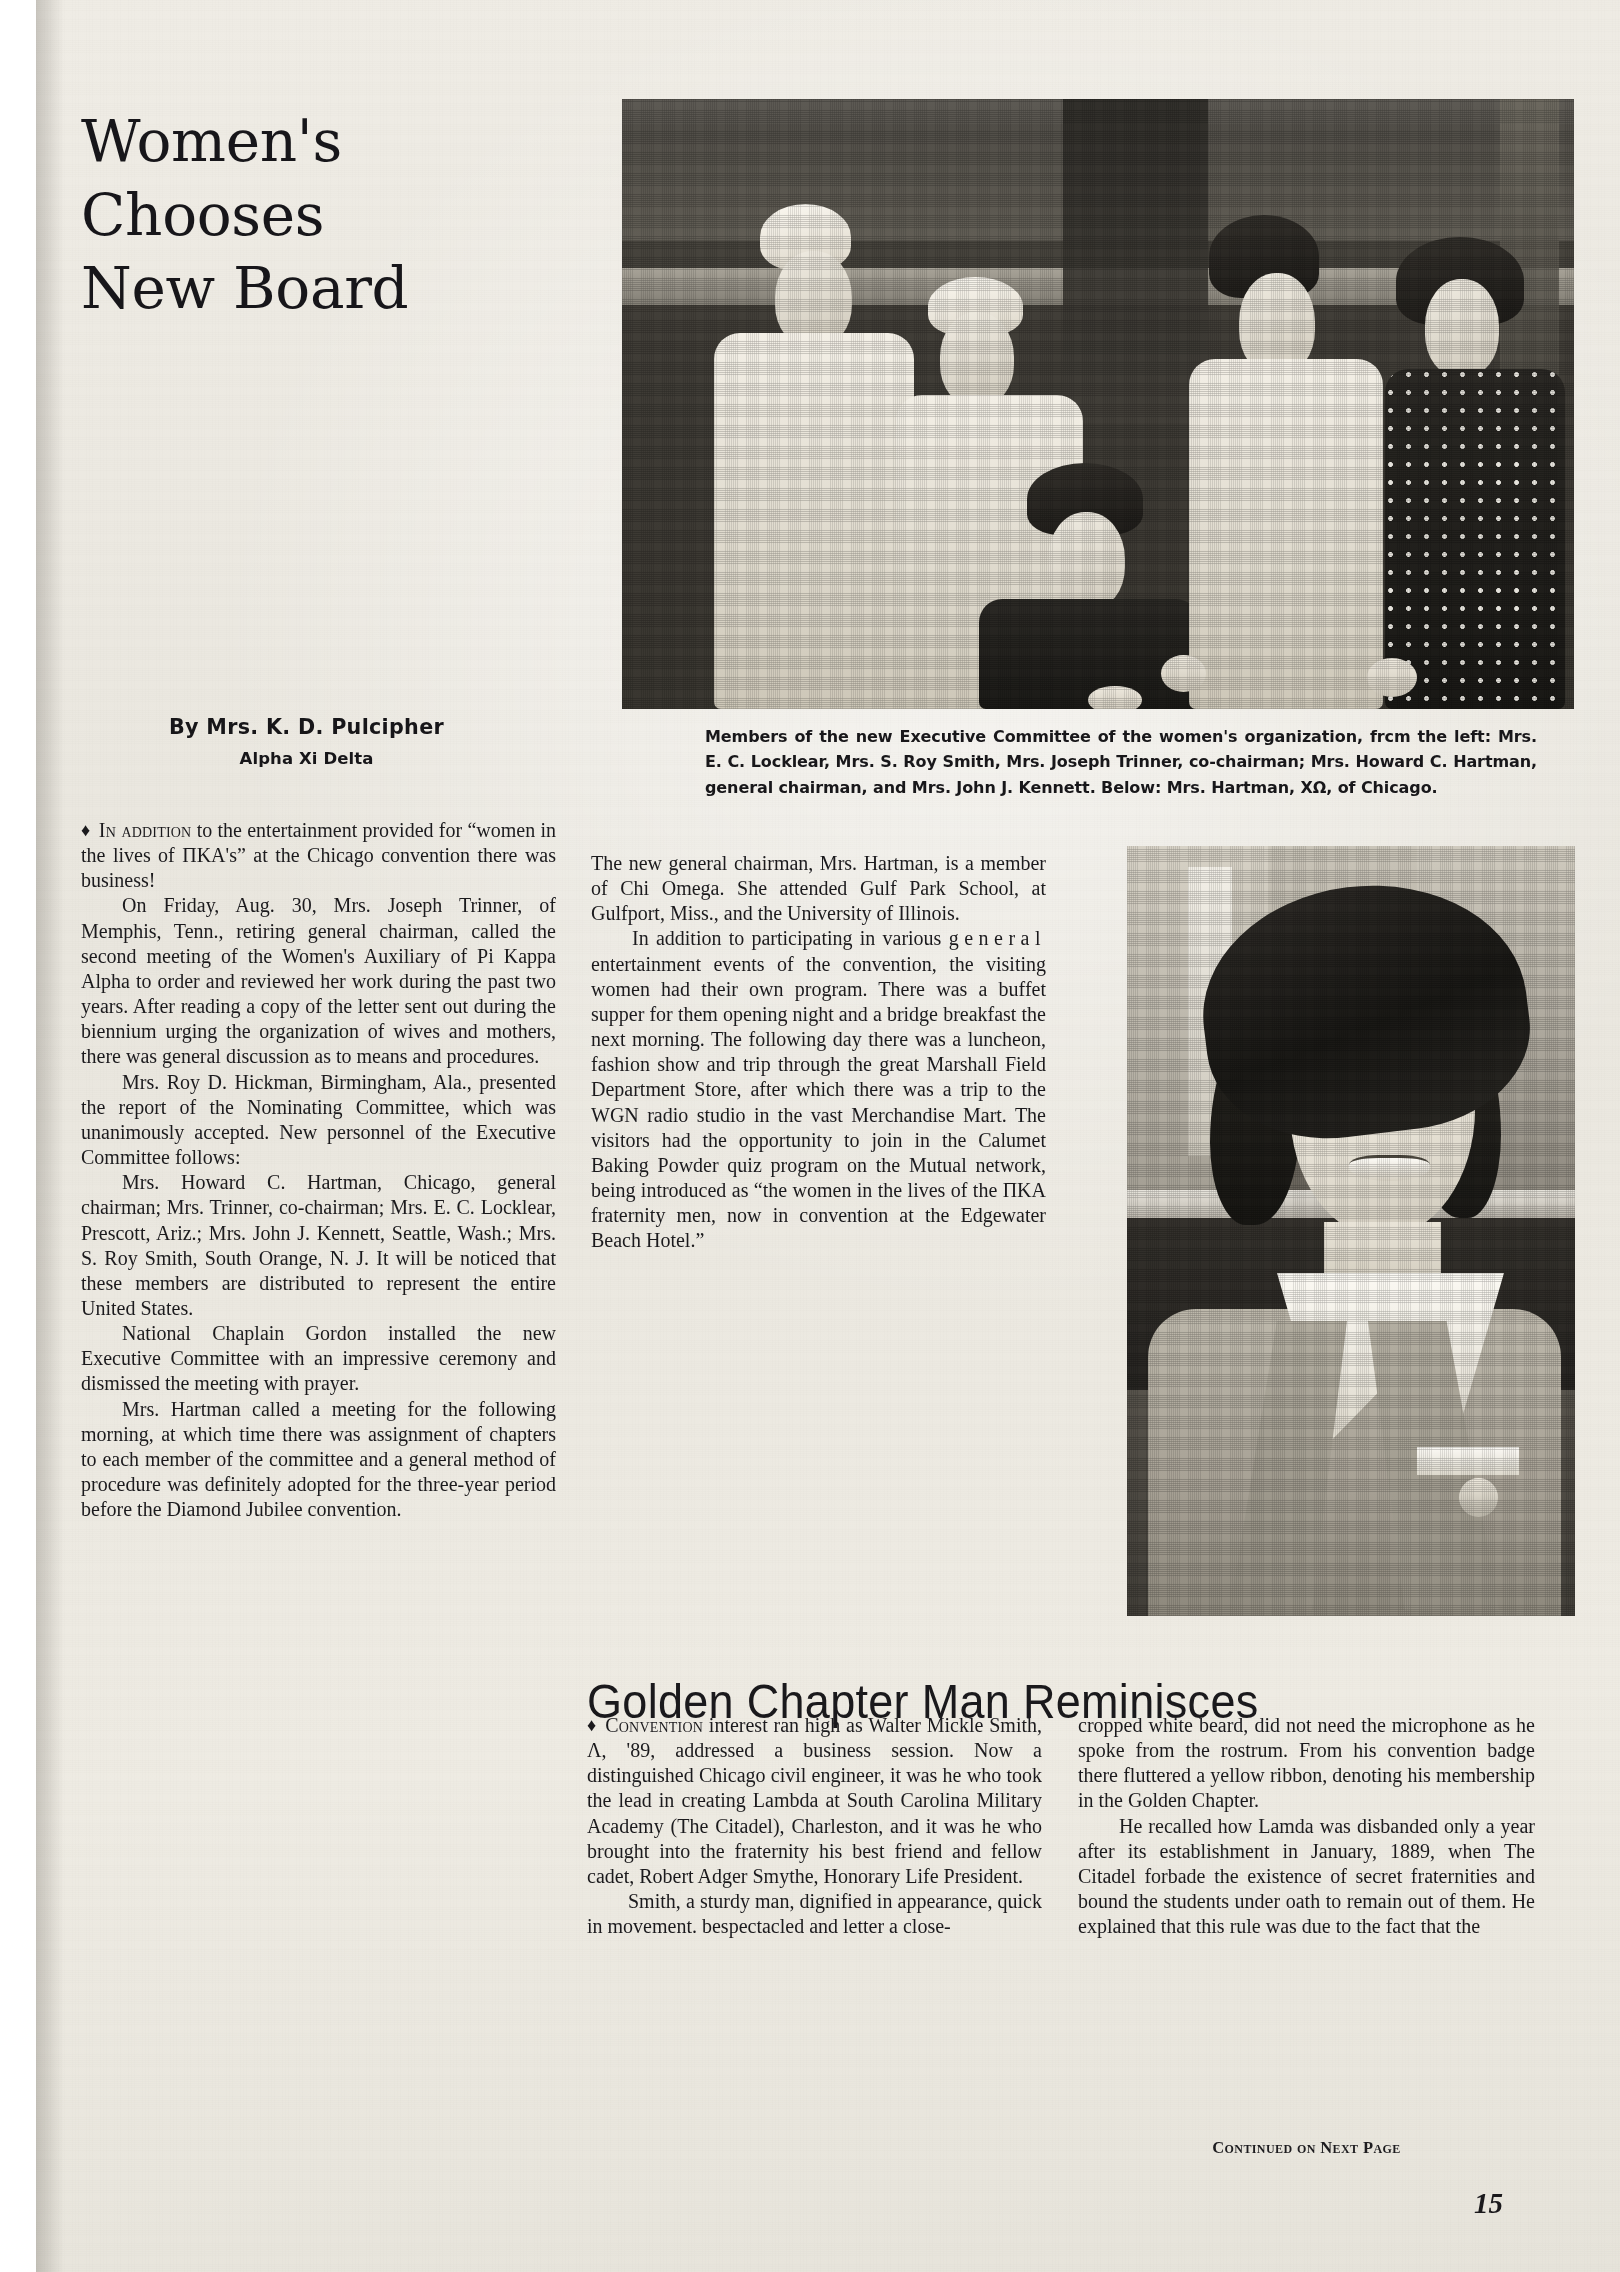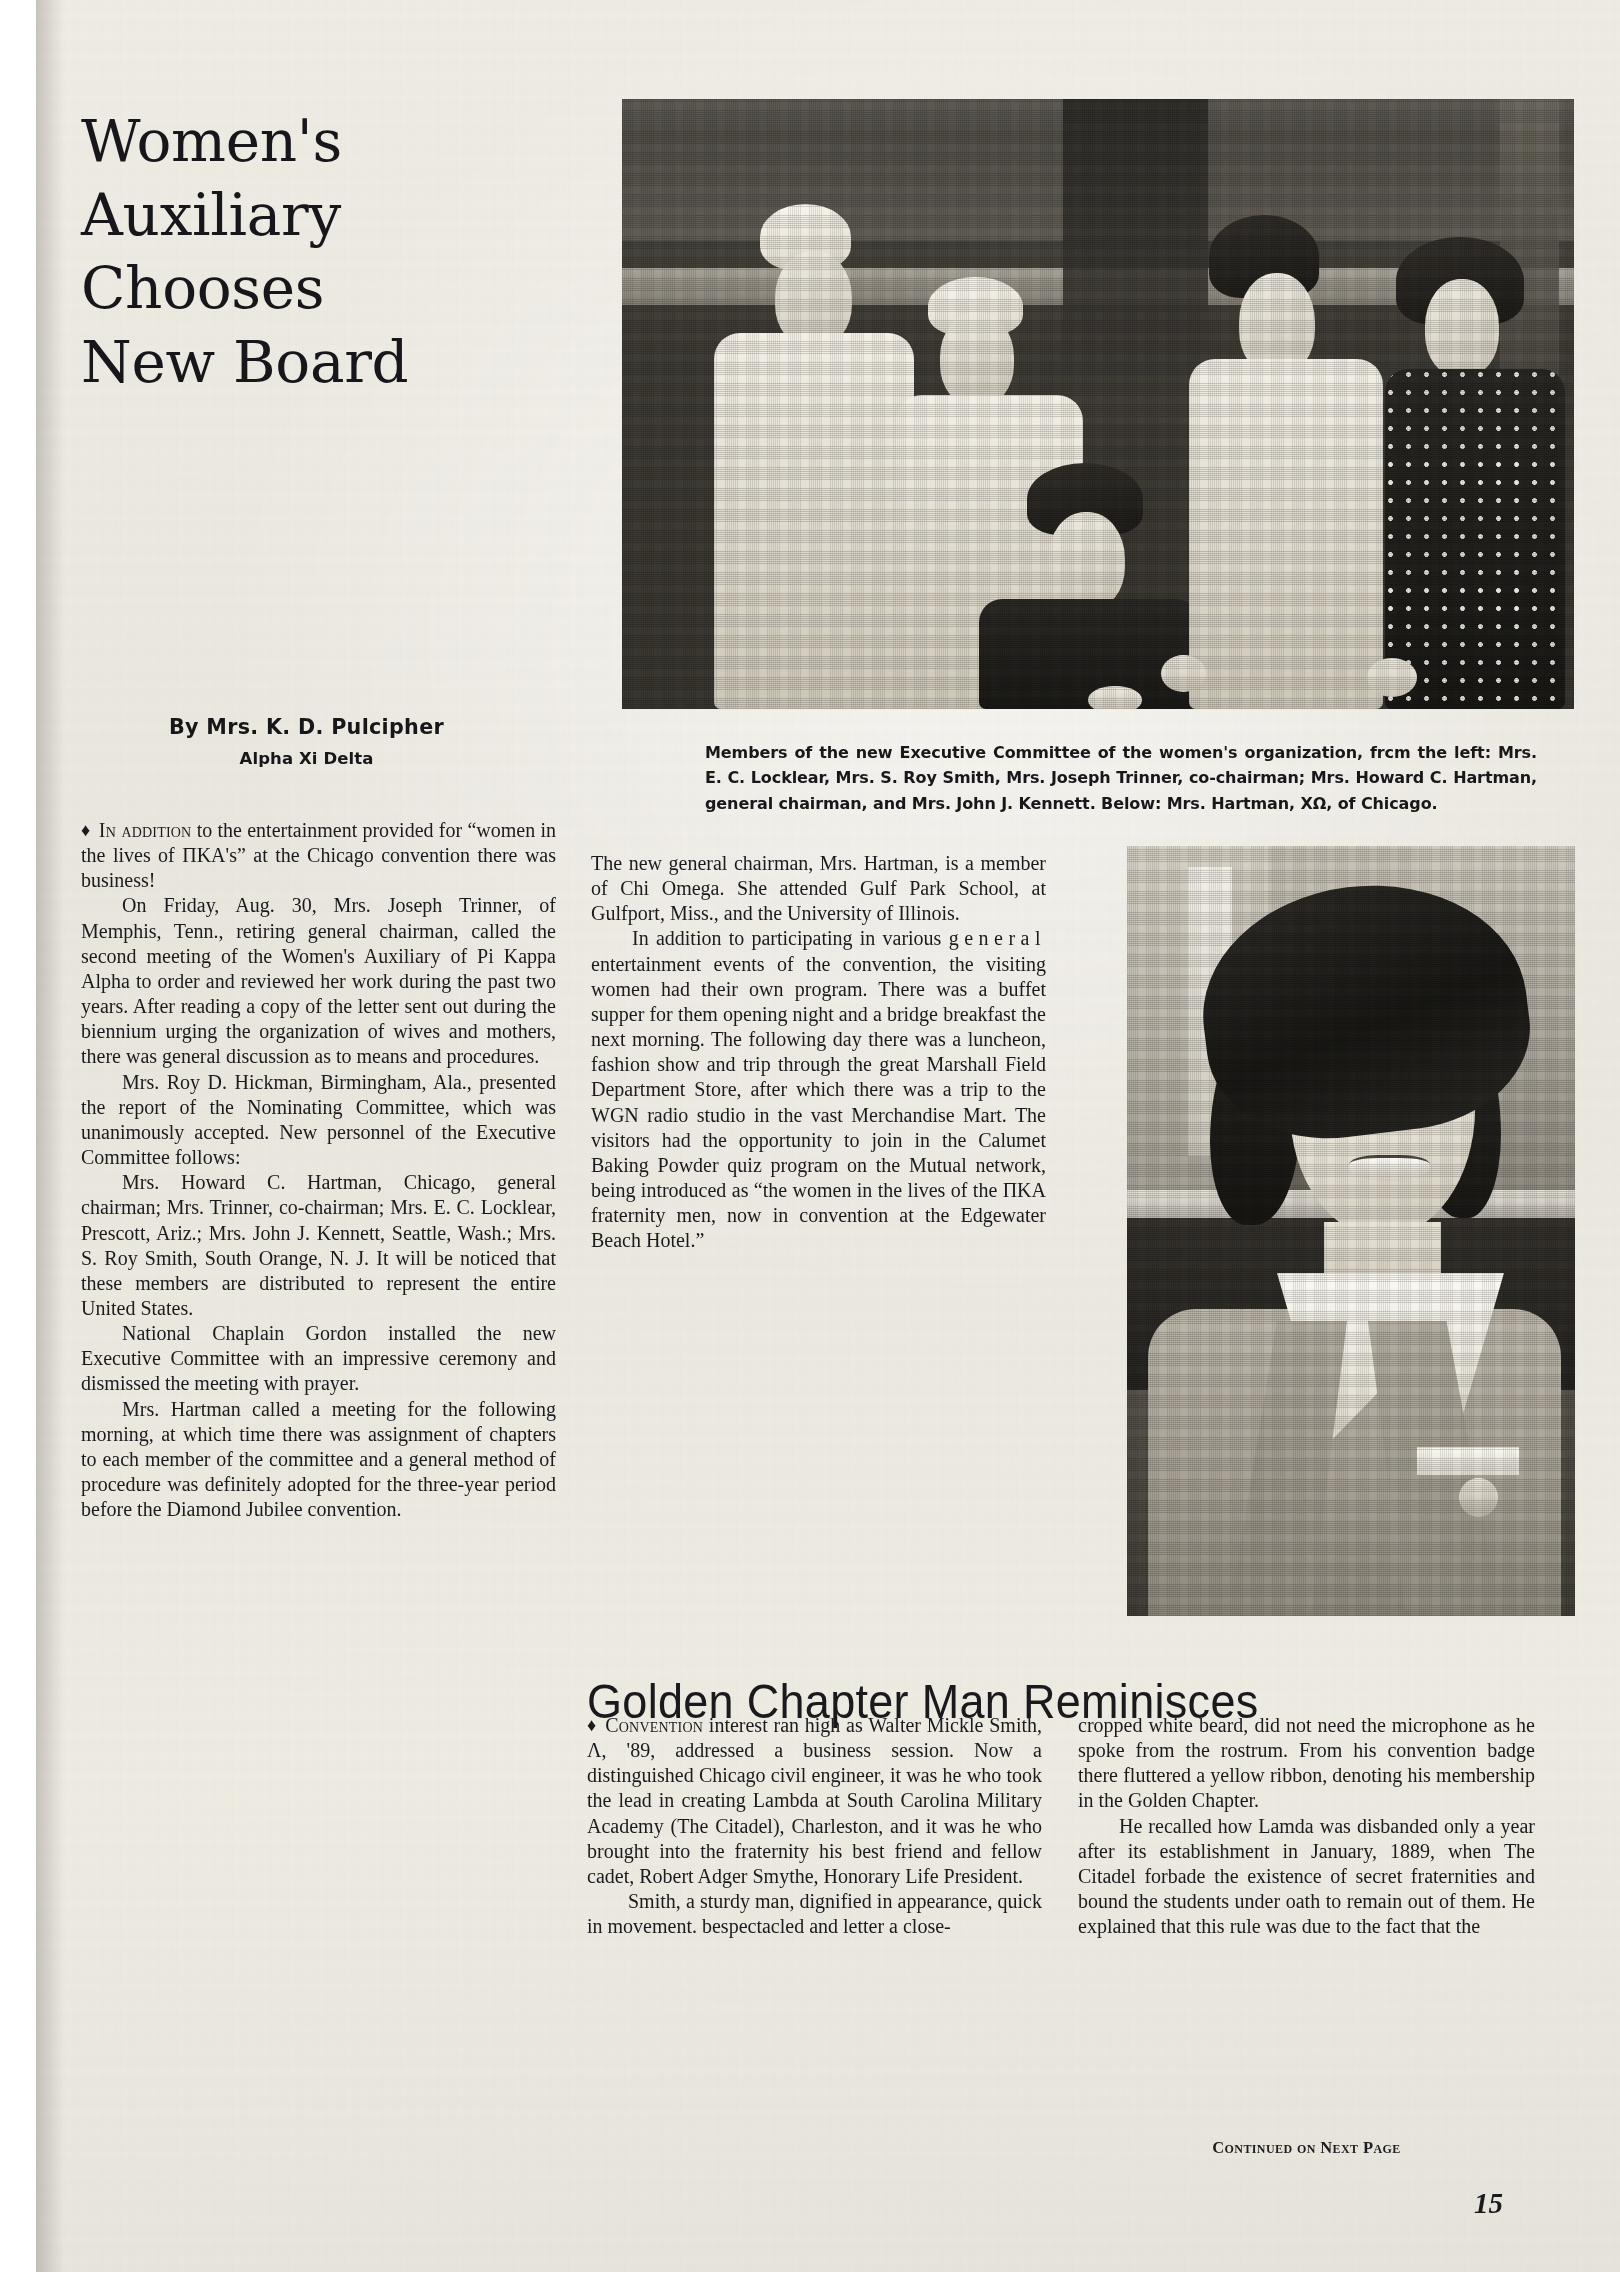--- a/index.html
+++ b/index.html
@@ -233,21 +233,21 @@
   #photo-portrait .knob{
     position:absolute;right:88px;top:325px;width:54px;height:26px;
     background:#211f1c;border-radius:2.8px;
   }
   #photo-portrait .knobstem{
     position:absolute;right:142px;top:335px;width:48px;height:8.3px;background:#211f1c;
   }
 
   
   #caption{
-    position:absolute;left:705px;top:740px;width:832px;
+    position:absolute;left:705px;top:724px;width:832px;
     font-family:"DejaVu Sans", sans-serif;
     font-weight:700;
     font-size:16px;
     line-height:1.58;
     letter-spacing:-0.1px;
     color:#18171a;
     text-align:justify;
     text-justify:inter-word;
   }
 
@@ -315,21 +315,20 @@
 <body>
 
 <div id="page">
 
   <div id="paper-tone"></div>
   <div id="grain"></div>
   <div id="leftshadow"></div>
 
   <h1 id="headline">
     <span class="hl">Women's</span>
-    <span class="hl">Auxiliary</span>
     <span class="hl">Chooses</span>
     <span class="hl">New Board</span>
   </h1>
 
   <div id="byline">
     <div class="by-name">By Mrs. K. D. Pulcipher</div>
     <div class="by-chapter">Alpha Xi Delta</div>
   </div>
 
   <figure class="photo" id="photo-group">

